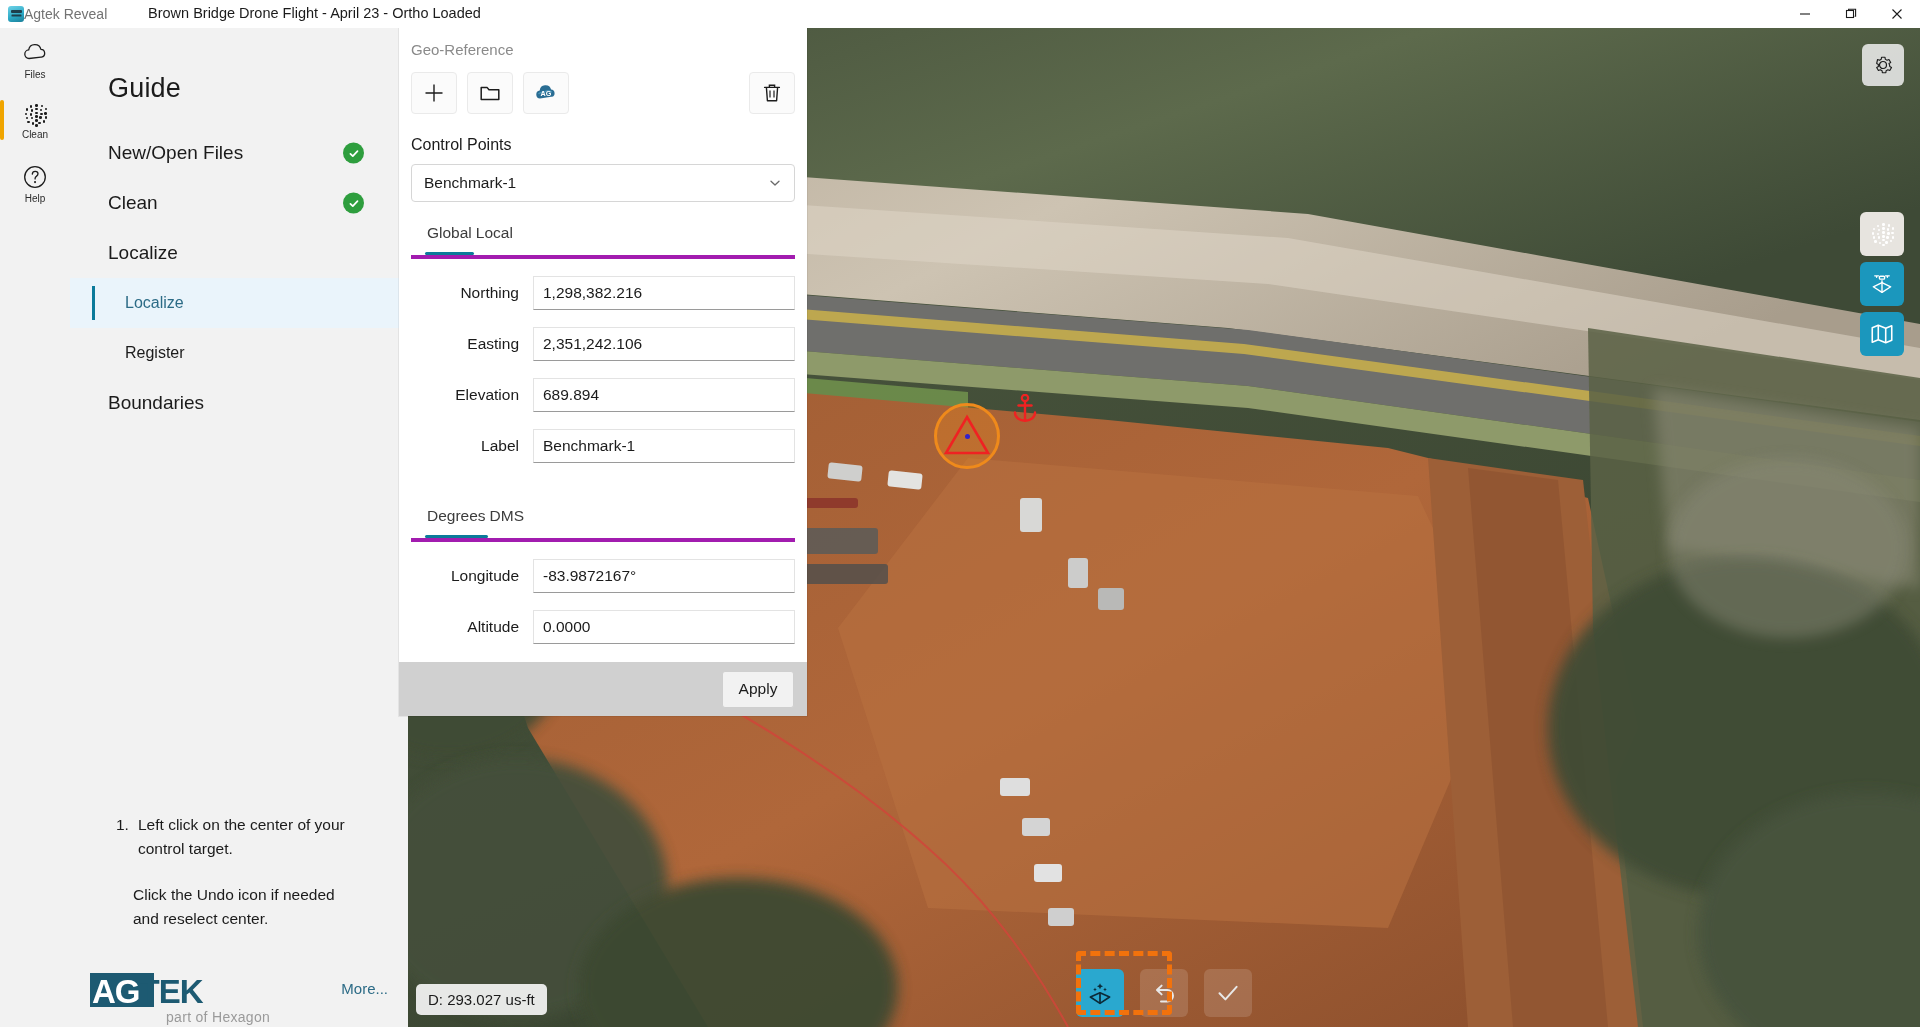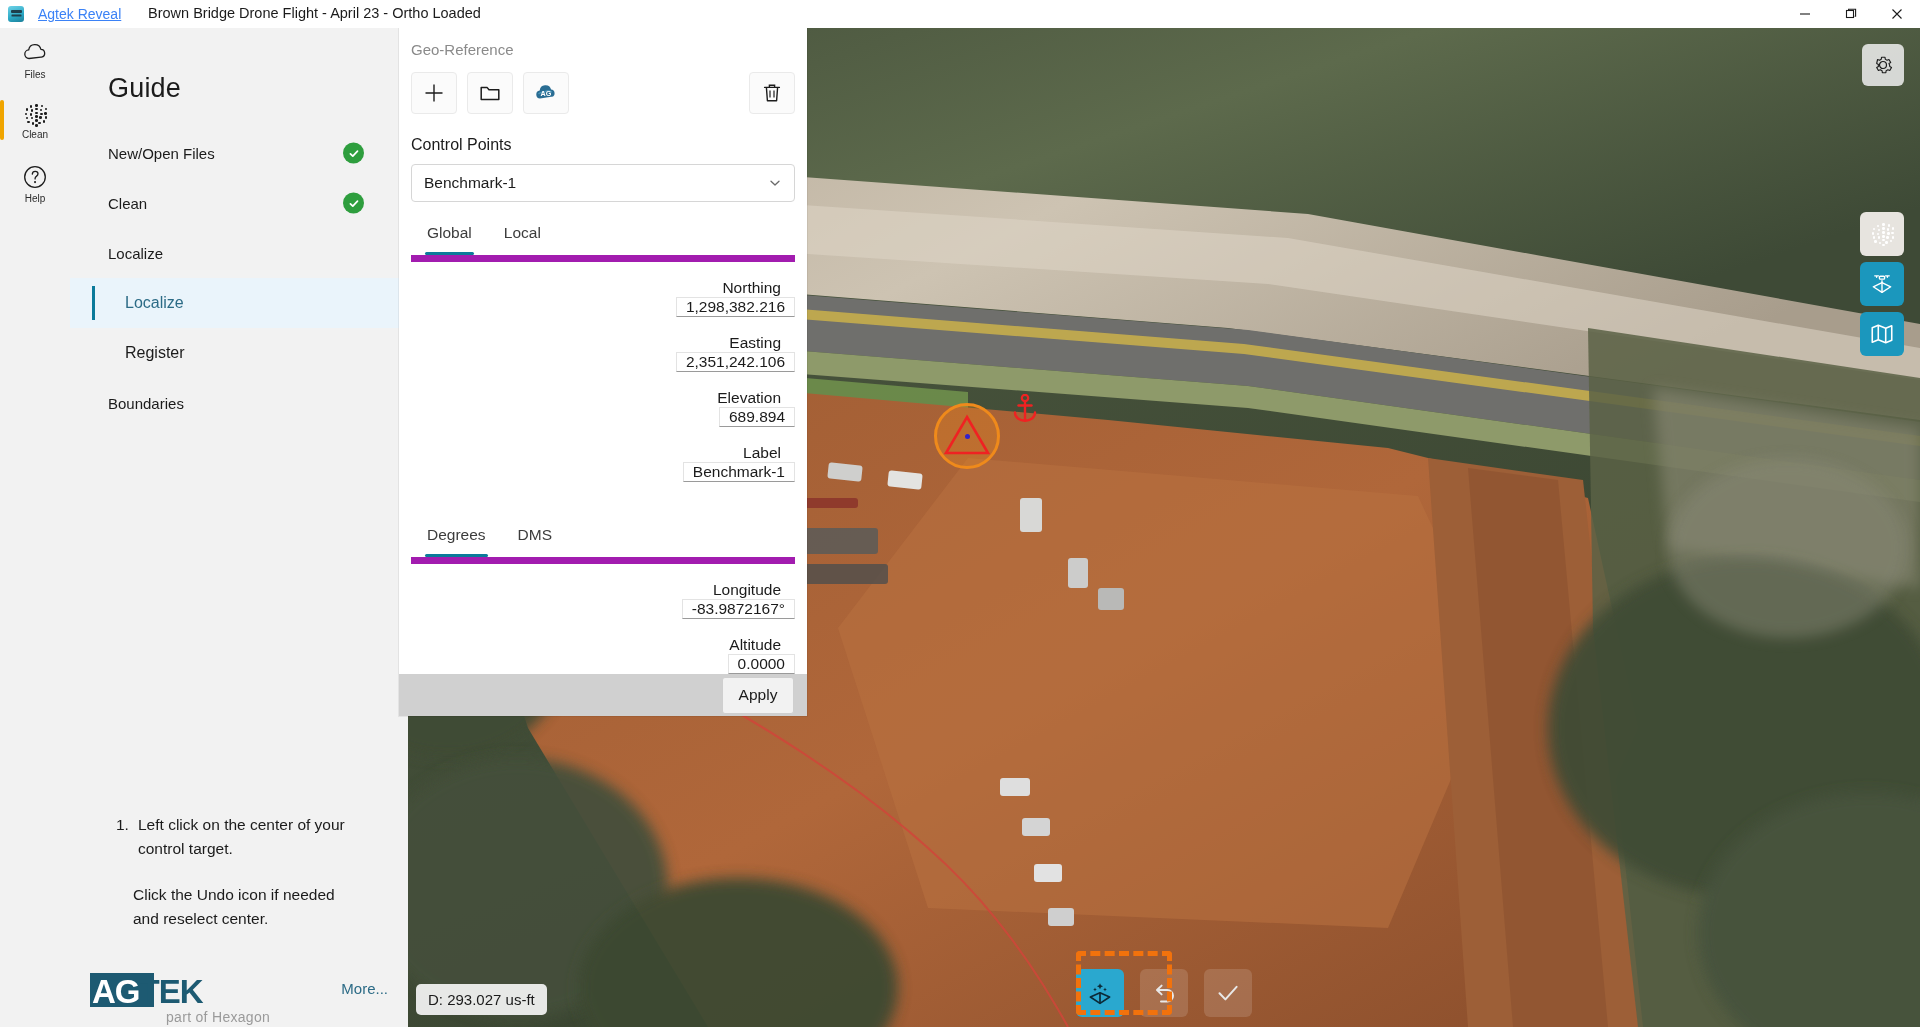--- a/index.html
+++ b/index.html
@@ -20,21 +20,21 @@
     width: 16px; height: 16px; margin-left: 8px; border-radius: 3px;
     background: linear-gradient(160deg,#6fd3e8 0%,#2aa7c4 60%,#1b7e98 100%);
     position: relative; flex: none;
   }
   .tb-logo::after {
     content: ""; position: absolute; left: 2.5px; top: 4px; width: 11px; height: 3px;
     background: #1d3f4d; border-radius: 1px;
     box-shadow: 0 4px 0 -0.5px #1d3f4d, 0 7px 0 -1.5px #1d3f4d;
   }
   .tb-appname {
-    margin-left: 14px; font-size: 14px; color: #3b82f6; white-space: nowrap; text-decoration: underline;
+    margin-left: 0; font-size: 14px; color: #737373; white-space: nowrap;
   }
   .tb-doctitle {
     position: absolute; left: 148px; top: 5px;
     font-size: 14.5px; color: #1b1b1b; white-space: nowrap;
   }
   .tb-controls { position: absolute; right: 0; top: 0; height: 28px; display: flex; }
   .tb-btn {
     width: 46px; height: 28px; display: flex; align-items: center; justify-content: center;
     color: #1b1b1b;
   }
@@ -69,21 +69,21 @@
     position: absolute; left: 70px; top: 28px; width: 338px; height: 999px;
     background: #f2f2f2; z-index: 20;
   }
   .guide-title {
     position: absolute; left: 38px; top: 45px;
     font-size: 27px; color: #1b1b1b; font-weight: 400; letter-spacing: .2px;
   }
   .nav { position: absolute; left: 0; top: 100px; width: 338px; }
   .nav-item {
     position: relative; height: 50px; display: flex; align-items: center;
-    padding-left: 38px; font-size: 15px; color: #1b1b1b;
+    padding-left: 38px; font-size: 19px; color: #1b1b1b;
   }
   .nav-item.sub { padding-left: 55px; font-size: 16px; }
   .nav-item.sub.selected { background: #eaf4fb; }
   .nav-item.sub.selected::before {
     content: ""; position: absolute; left: 22px; top: 8px; width: 3px; height: 34px;
     background: #0b7a9a;
   }
   .nav-item.sub.selected .nav-label { color: #2c6b86; }
   .check {
     position: absolute; right: 44px; top: 50%; transform: translateY(-50%);
@@ -203,31 +203,31 @@
   .tb-spacer { flex: 1; }
   .geo-body { padding: 0 12px; flex: 1; }
   .section-label { margin-top: 22px; font-size: 16px; color: #1b1b1b; }
   .select-box {
     margin-top: 10px; height: 38px; border: 1px solid #d6d6d6; border-radius: 4px;
     display: flex; align-items: center; padding: 0 12px; font-size: 15.5px; color: #1b1b1b;
     background: #fff;
   }
   .select-box .sv { flex: 1; }
   .tabs {
-    display: flex; gap: 28px; margin-top: 22px; padding-left: 14px;
-    border-bottom: 7px solid #a21caf;
+    display: flex; margin-top: 22px; padding-left: 14px;
+    border-bottom: 4px solid #a21caf;
   }
   .tab {
     position: relative; padding: 0 2px 13px 2px; font-size: 15.5px; color: #3c3c3c;
   }
   .tab.active::after {
     content: ""; position: absolute; left: 0; right: 0; bottom: 0; height: 3px;
     background: #0b7a9a; border-radius: 2px;
   }
-  .field { display: flex; align-items: flex-end; margin-top: 17px; flex-direction: column; }
+  .field { display: flex; align-items: center; margin-top: 17px; }
   .field .flabel {
     width: 122px; text-align: right; padding-right: 14px;
     font-size: 15.5px; color: #1b1b1b;
   }
   .field .finput {
     flex: 1; height: 34px; border: 1px solid #e3e3e3; border-bottom-color: #9a9a9a;
     background: #fff; display: flex; align-items: center; padding: 0 9px;
     font-size: 15.5px; color: #1b1b1b;
   }
   .geo-foot {

